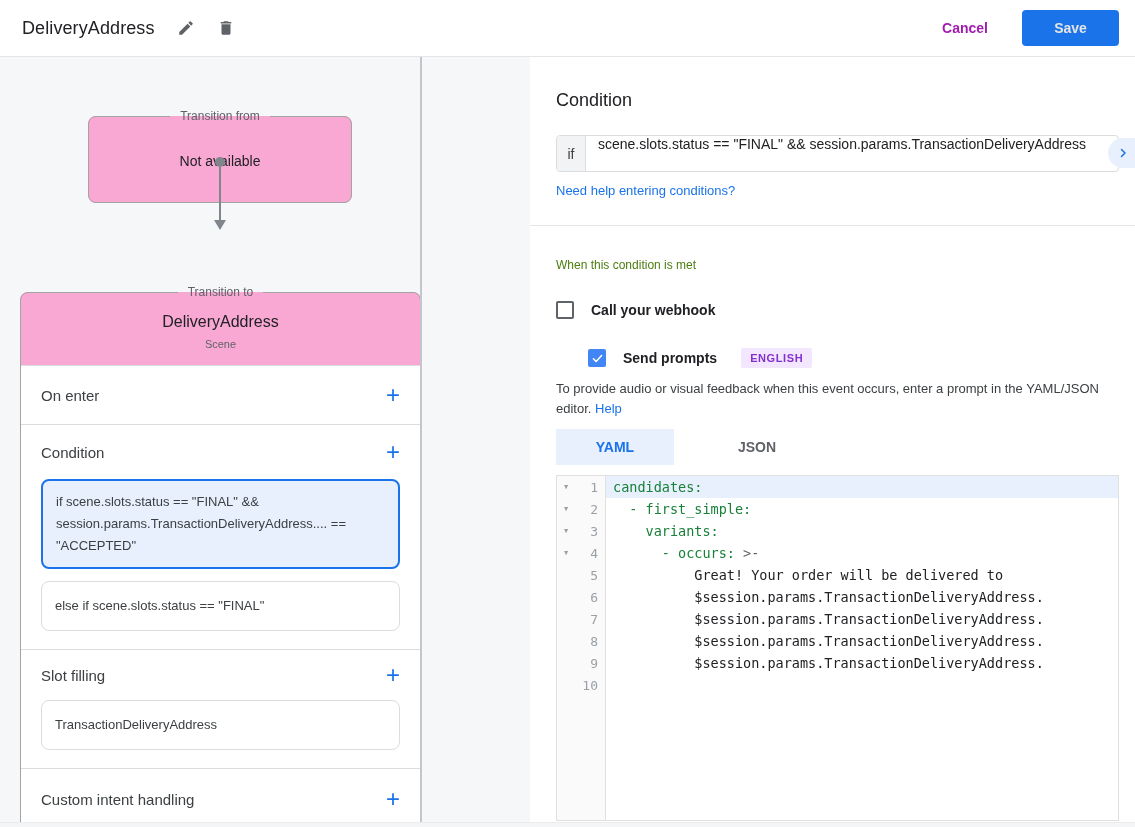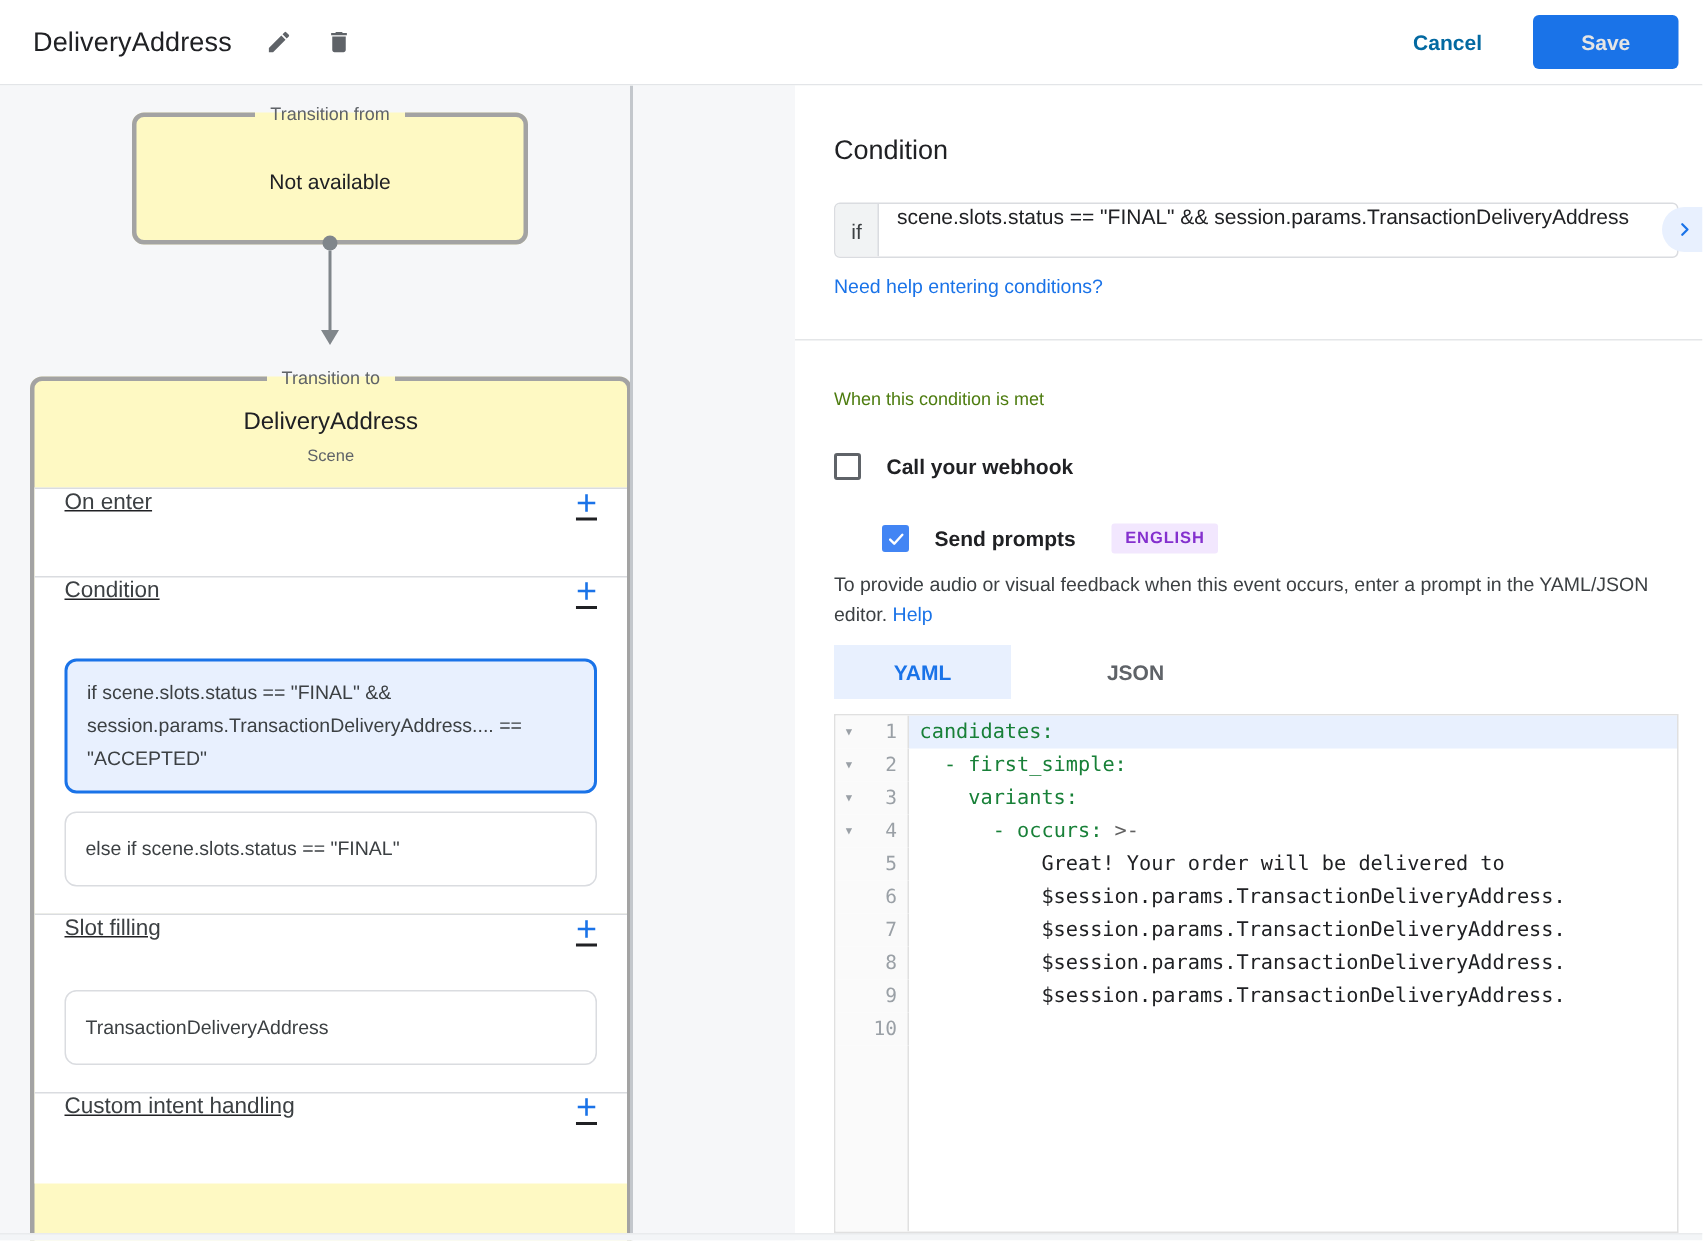--- a/index.html
+++ b/index.html
@@ -6,48 +6,48 @@
   html,body { width:1135px; height:827px; overflow:hidden; }
   body { font-family:"Liberation Sans", sans-serif; background:#fff; color:#202124; position:relative; }
 
   
   .app-header { height:57px; background:#fff; border-bottom:1px solid #e3e5e8;
     display:flex; align-items:center; padding:0 16px 0 22px; }
   .app-title { font-size:18px; color:#202124; letter-spacing:.1px; }
   .hdr-icon-btn { border:none; background:none; margin-left:22px; cursor:pointer; display:flex; align-items:center; }
   .hdr-icon-btn svg { fill:#5f6368; }
   .hdr-spacer { flex:1; }
-  .cancel-btn { border:none; background:none; color:#0369a1; font-size:14px; font-weight:700; margin-right:34px; cursor:pointer; font-family:inherit; }
+  .cancel-btn { border:none; background:none; color:#a21caf; font-size:14px; font-weight:700; margin-right:34px; cursor:pointer; font-family:inherit; }
   .save-btn { background:#1a73e8; color:#e5e5e5; border:none; border-radius:4px; width:97px; height:36px;
     font-size:14px; font-weight:700; cursor:pointer; font-family:inherit; }
 
   
   .body-wrap { display:flex; height:770px; }
   .left-pane { width:530px; background:#f6f7f9; position:relative; overflow:hidden; }
   .right-pane { flex:1; background:#fff; position:relative; padding-left:26px; }
 
   
-  fieldset.t-box { border:3px solid #a3a3a3; border-radius:8px; background:#fef9c3; }
+  fieldset.t-box { border:1px solid #a3a3a3; border-radius:8px; background:#f9a8d4;margin-top:40px; }
   fieldset.t-box legend { margin:0 auto; padding:0 10px; font-size:12px; color:#5f6368; }
   .t-from { position:absolute; left:88px; top:12px; width:264px; height:94px; }
   .t-from-content { text-align:center; padding-top:30px; font-size:14px; color:#202124; }
 
   
   .connector { position:absolute; left:209px; top:100px; width:22px; display:flex; flex-direction:column; align-items:center; }
   .connector .dot { width:10px; height:10px; border-radius:50%; background:#80868b; }
   .connector .line { width:2px; height:53px; background:#80868b; }
   .connector .head { width:0; height:0; border-left:6px solid transparent; border-right:6px solid transparent; border-top:10px solid #80868b; }
 
   
   .t-to { position:absolute; left:20px; top:188px; width:401px; height:600px; background:#f1f3f4; border-radius:8px 8px 0 0; }
   .scene-head { padding:14px 0 15px; text-align:center; }
   .scene-name { font-size:16px; color:#202124; }
   .scene-type { font-size:11px; color:#5f6368; margin-top:7px; }
   .section { background:#fff; border-top:1px solid #dadce0; }
-  .sec-row { display:flex; align-items:flex-start; justify-content:space-between; padding:0 20px;text-decoration:underline; }
+  .sec-row { display:flex; align-items:center; justify-content:space-between; padding:0 20px; }
   .sec-label { font-size:15px; color:#3c4043; }
   .plus-btn { border:none; background:none; color:#1a73e8; font-size:24px; font-weight:300; line-height:20px; cursor:pointer; }
   .row-onenter { height:58px; }
   .row-head { height:54px; }
   .row-head-sm { height:50px;gap:12px; }
   .row-custom { height:60px; }
   .cond-card { margin:0 20px 12px; border:2px solid #1a73e8; background:#e8f0fe; border-radius:8px;
     padding:10px 13px; font-size:13px; line-height:22px; color:#3c4043; cursor:pointer; }
   .plain-card { margin:0 20px 12px; border:1px solid #dadce0; background:#fff; border-radius:8px;
     padding:13px 13px; font-size:13px; line-height:22px; color:#3c4043; cursor:pointer; }

